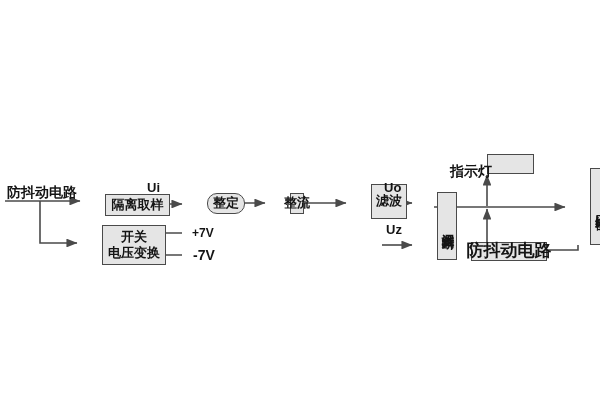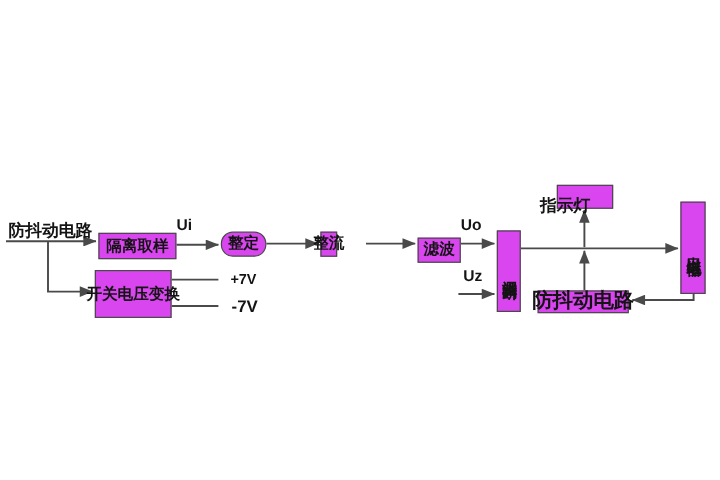--- a/index.html
+++ b/index.html
@@ -3,41 +3,42 @@
 <meta charset="utf-8">
 <style>
   html,body { margin:0; padding:0; background:#ffffff; }
   .canvas {
     position:relative; width:600px; height:400px; background:#ffffff;
     font-family:"Liberation Sans","DejaVu Sans",sans-serif; overflow:hidden;
   }
   .wires { position:absolute; left:0; top:0; width:600px; height:400px; }
   .box {
     position:absolute; box-sizing:border-box;
-    border:1.5px solid #4a4a4a; background:#d946ef; color:#141414;
+    border:1.5px solid #4a4a4a; background:#e5e5e5; color:#141414;
     display:flex; align-items:center; justify-content:center;
     font-size:13px; font-weight:600; line-height:1.1; 
     white-space:nowrap;
+    margin-left:23px;
   }
   .vbox {
     writing-mode:vertical-rl; text-orientation:upright;
     letter-spacing:1px; white-space:normal;
   }
-  .box.two-line { white-space:nowrap; }
+  .box.two-line { flex-direction:column; white-space:nowrap; }
   .box.two-line span { display:block; line-height:16px; }
   .lbl {
     position:absolute; color:#141414; font-size:13px; font-weight:700;
     white-space:nowrap;
   }
   .lbl-cjk { font-size:14px; font-weight:600; }
   
   #b-isolation { left:82px;  top:194px; width:65px; height:22px; }
   #b-setting   { left:184px; top:193px; width:38px; height:21px;border-radius:10px; }
   #b-rectifier { left:267px; top:193px; width:14px; height:21px; }
-  #b-filter    { left:348px; top:198px; width:36px; height:21px; }
+  #b-filter    { left:348px; top:184px; width:36px; height:35px; }
   #b-logic     { left:414px; top:192px; width:20px; height:68px; font-size:12.5px; }
   #b-dial      { left:315px; top:235px; width:67px; height:21px; }
   #b-switch    { left:79px;  top:225px; width:64px; height:40px; }
   #b-relay     { left:567px; top:168px; width:21px; height:77px; font-size:12.5px; }
   #b-debounce  { left:448px; top:242px; width:76px; height:19px; font-size:17px; }
   #b-lamp      { left:464px; top:154px; width:47px; height:20px; }
   #l-input     { left:7px;   top:184px; }
   #l-ui        { left:147px; top:180px; }
   #l-uo        { left:384px; top:180px; }
   #l-uz        { left:386px; top:222px; }

